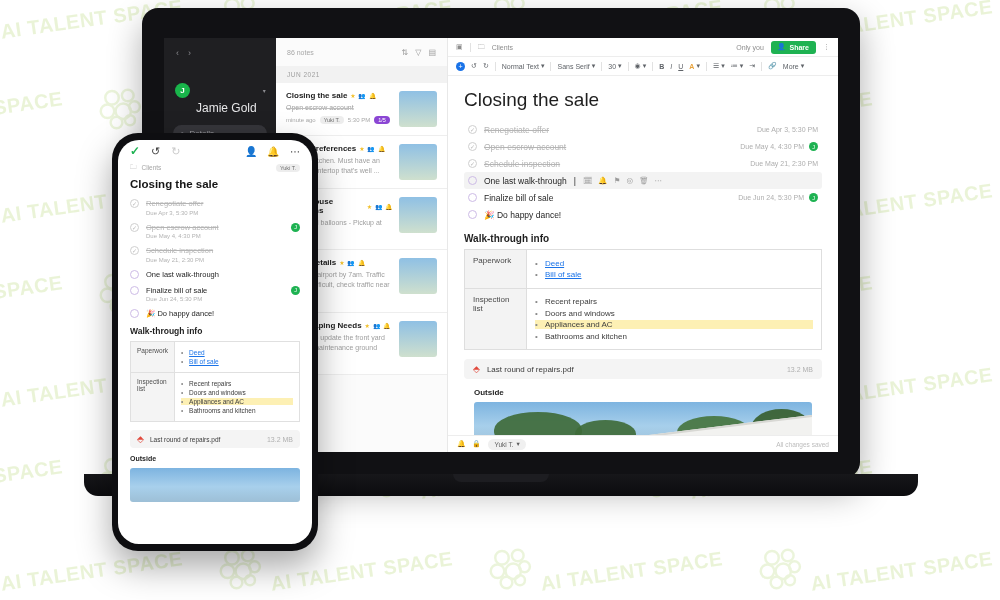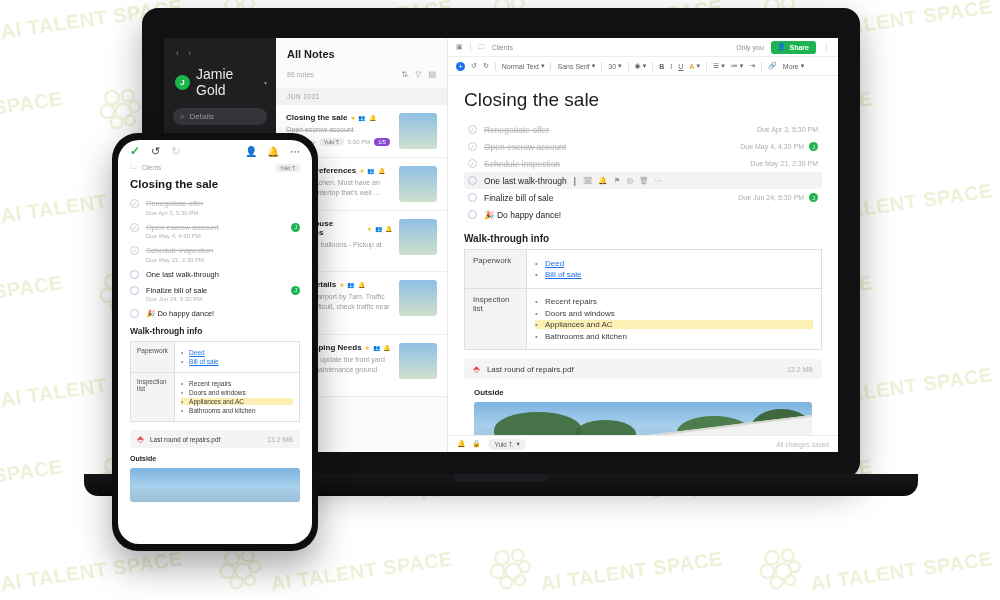--- a/index.html
+++ b/index.html
@@ -46,21 +46,21 @@
     width: 112px; background: #1f1f22; color: #cfcfd2; flex: 0 0 112px;
     padding: 8px 9px; font-size: 8px;
   }
   .nav-arrows { display: flex; gap: 9px; color: #8b8b90; font-size: 9px; padding: 2px 3px 8px; }
   .nav-user { display: flex; align-items: center; gap: 6px; margin-bottom: 10px; padding-left: 2px; }
   .avatar-j {
     width: 15px; height: 15px; border-radius: 50%; background: #19b54b; color: #fff;
     font-size: 8px; font-weight: 700; display: flex; align-items: center; justify-content: center;
     flex: 0 0 15px;
   }
-  .nav-user-name { font-size: 14px; color: #e6e6e8; }
+  .nav-user-name { font-size: 12px; color: #e6e6e8; margin-top: 35px; }
   .caret { font-size: 6px; color: #8b8b90; }
   .nav-search {
     background: #35353a; border-radius: 9px; height: 17px; display: flex;
     align-items: center; gap: 5px; padding: 0 7px; margin-bottom: 9px;
     font-size: 8px; color: #98989d;
   }
   .nav-new {
     background: #1eb252; border-radius: 9px; height: 18px; display: flex;
     align-items: center; gap: 5px; padding: 0 8px; margin-bottom: 9px;
     color: #fff; font-size: 8px; font-weight: 600; justify-content: space-between;
@@ -484,21 +484,20 @@
           </span>
           <span>⌄</span>
         </div>
         <div class="nav-item">
           <span class="nav-dot">⌂</span>
           <span>Home</span>
         </div>
       </div>
 
       <div class="notes">
-        <div class="notes-title">All Notes</div>
         <div class="notes-sub">
           <span>86 notes</span>
           <span class="notes-sub-icons">
             <span>⇅</span>
             <span>▽</span>
             <span>▤</span>
           </span>
         </div>
         <div class="notes-month">JUN 2021</div>
         <div id="notesItems">

